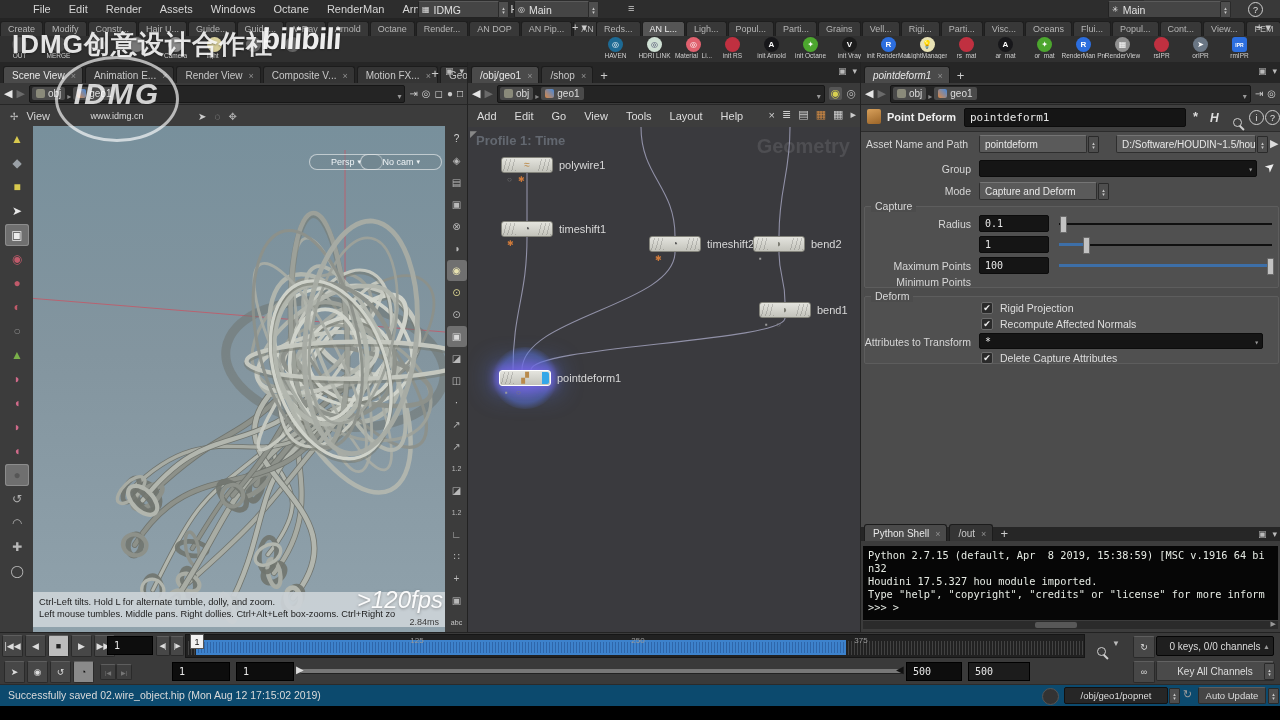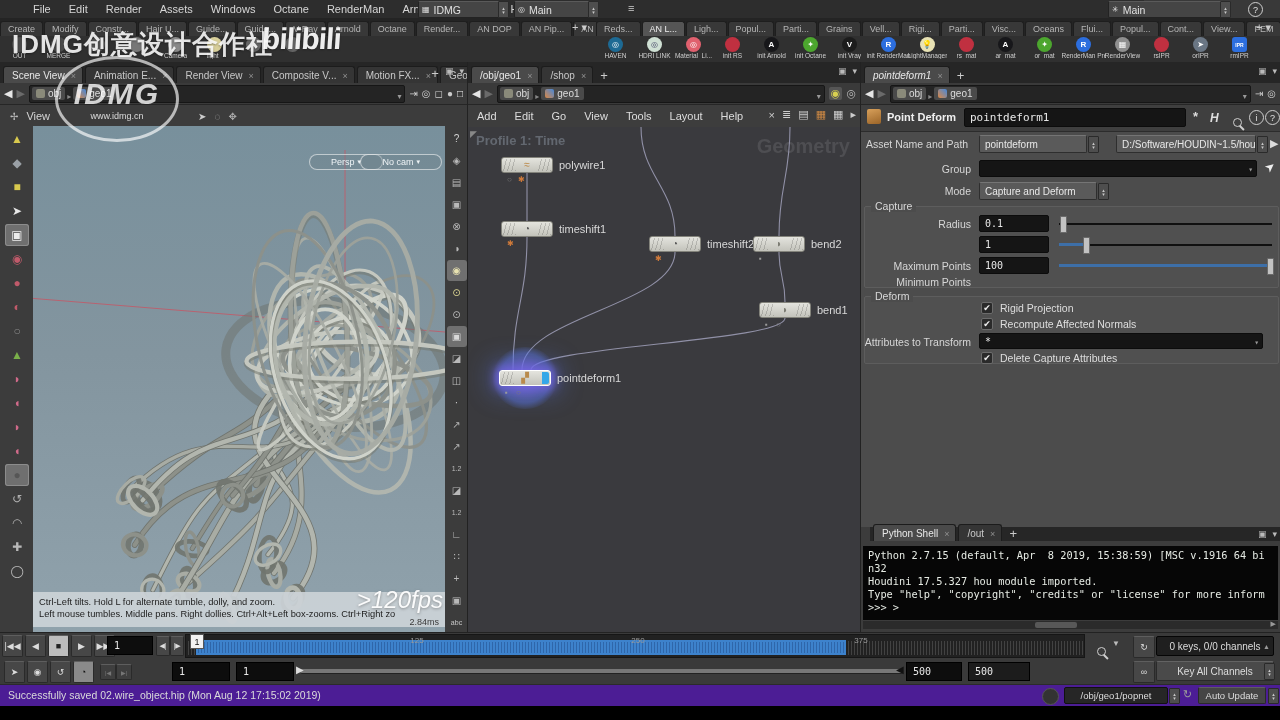--- a/index.html
+++ b/index.html
@@ -104,21 +104,21 @@
   .wave{position:absolute;left:0;right:0;top:6px;bottom:2px;background:repeating-linear-gradient(90deg,transparent 0 2px,#4a4a4a 2px 3px);opacity:.8;}
   #bluebar{position:absolute;left:10px;top:5px;width:650px;height:15px;background:#3d82cc;}
   #bluebar .wave{top:2px;bottom:2px;background:repeating-linear-gradient(90deg,transparent 0 2px,rgba(10,30,80,.35) 2px 3px);}
   .tick{position:absolute;top:1px;font-size:8px;color:#9a9a9a;transform:translateX(-50%);}
   #cfflag{position:absolute;left:4px;top:-1px;width:12px;height:13px;background:#f2f2f2;color:#111;font-size:9px;
           display:flex;align-items:center;justify-content:center;border:1px solid #555;}
   .rfld{position:absolute;background:#0d0d0d;border:1px solid #000;color:#e8e8e8;font-size:10px;display:flex;align-items:center;padding:0 6px;box-sizing:border-box;font-family:"DejaVu Sans Mono",monospace;}
   .kcombo{position:absolute;height:20px;border-radius:2px;display:flex;align-items:center;justify-content:center;font-size:10px;color:#ddd;box-sizing:border-box;}
 
   
-  #statusbar{left:0;top:684px;width:1280px;height:22px;background:#4c1d95;border-top:1px solid #2b2b2b;}
+  #statusbar{left:0;top:684px;width:1280px;height:22px;background:#0c4a6e;border-top:1px solid #2b2b2b;}
   #statusmsg{position:absolute;left:8px;top:4px;font-size:10.5px;color:#dadada;}
 
   
   #wm-title{left:12px;top:27px;font-size:26px;font-weight:bold;color:rgba(255,255,255,.88);letter-spacing:1px;text-shadow:0 1px 2px rgba(0,0,0,.35);z-index:60;}
   #wm-bili{left:262px;top:22px;font-size:30px;font-weight:bold;color:rgba(255,255,255,.92);letter-spacing:-1px;transform:skewX(-4deg);z-index:60;text-shadow:0 1px 2px rgba(0,0,0,.3);}
   #wm-logo{left:55px;top:56px;width:118px;height:80px;border:3px solid rgba(255,255,255,.65);border-radius:50%;z-index:60;
            display:flex;flex-direction:column;align-items:center;justify-content:center;color:rgba(255,255,255,.8);}
   #wm-logo .big{font-size:30px;font-style:italic;font-weight:bold;letter-spacing:2px;}
   #wm-logo .small{font-size:9px;}
   .mag{display:inline-block;border:1.5px solid #cfcfcf;border-radius:50%;width:7px;height:7px;position:relative;}
@@ -742,21 +742,21 @@
     <div class="fld" style="left:118px;top:271px;width:284px;height:16px;">
         <span>*</span>
         <span class="dd" style="position:absolute;right:3px;"></span>
       </div>
     <div class="cb" style="left:120px;top:290px;">
         <span>Delete Capture Attributes</span>
       </div>
   </div>
 
   <div class="pane abs" style="left:860px;top:527px;width:420px;height:105px;">
-    <div class="ptabbar" style="height:14px;margin-left:9px;" id="py-tabs">
+    <div class="ptabbar" style="height:14px;" id="py-tabs">
         <div class="ptab on">
           <div>Python Shell</div>
           <div class="x"></div>
         </div>
         <div class="ptab">
           <div>/out</div>
           <div class="x"></div>
         </div>
         <div class="plus">+</div>
       </div>

